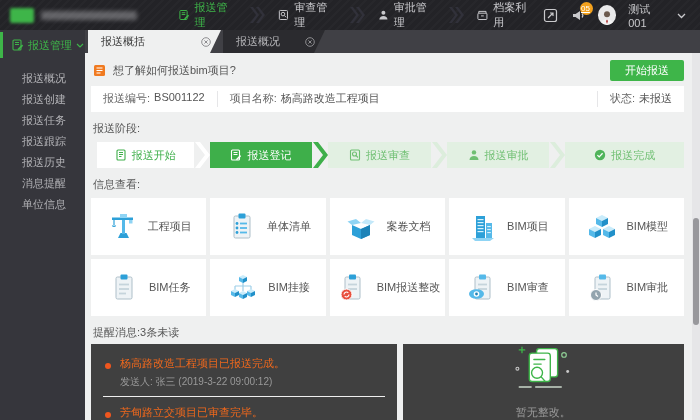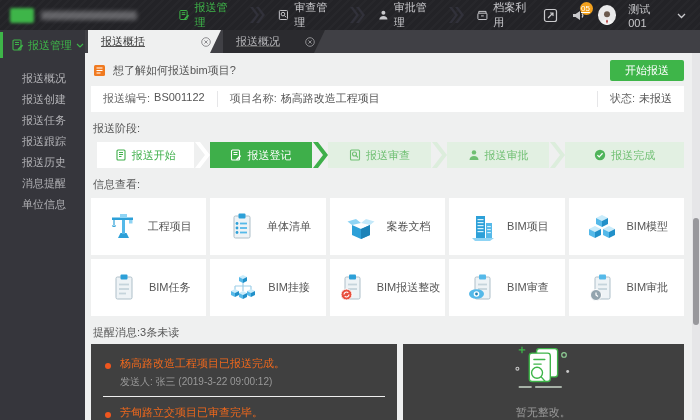--- a/index.html
+++ b/index.html
@@ -34,21 +34,21 @@
   .sidebar { position:absolute; top:30px; left:0; width:85px; height:390px; background:#36363c; z-index:4; }
   .side-header { position:relative; height:30px; display:flex; align-items:center; gap:4px; color:#3eb549; padding-left:12px; cursor:pointer; }
   .side-header::before { content:""; position:absolute; left:0; top:2px; bottom:2px; width:3px; background:#3eb549; }
   .side-header svg { width:12px; height:12px; }
   .side-header .sh-caret { width:8px; height:5px; }
   .side-items { padding-top:8px; }
   .side-item { height:21px; line-height:21px; padding-left:22px; color:#b2b2b6; cursor:pointer; }
 
   
   .main { position:absolute; top:30px; left:85px; right:0; bottom:0; }
-  .tabbar { height:23px; background:#404045; display:flex; align-items:stretch; padding-left:3px;text-decoration:underline; }
+  .tabbar { height:23px; background:#404045; display:flex; align-items:stretch; padding-left:3px; }
   .tab { display:flex; align-items:center; justify-content:space-between; padding:0 10px 0 13px; cursor:pointer; }
   .tab .close-ic { width:10px; height:10px; margin-left:8px; }
   .tab.active { width:133px; background:#eff0f0; color:#3a3a3a;
     clip-path:polygon(0 0,100% 0,calc(100% - 11px) 100%,0 100%); }
   .tab.inactive { width:102px; background:#2b2b2f; color:#b5b5b8; margin-left:2px;
     clip-path:polygon(0 0,100% 0,calc(100% - 11px) 100%,0 100%); }
 
   .content { position:absolute; top:23px; left:0; right:8px; bottom:0; background:#eff0f0;
     padding:4px 8px 0 6px; display:flex; flex-direction:column; }
 

